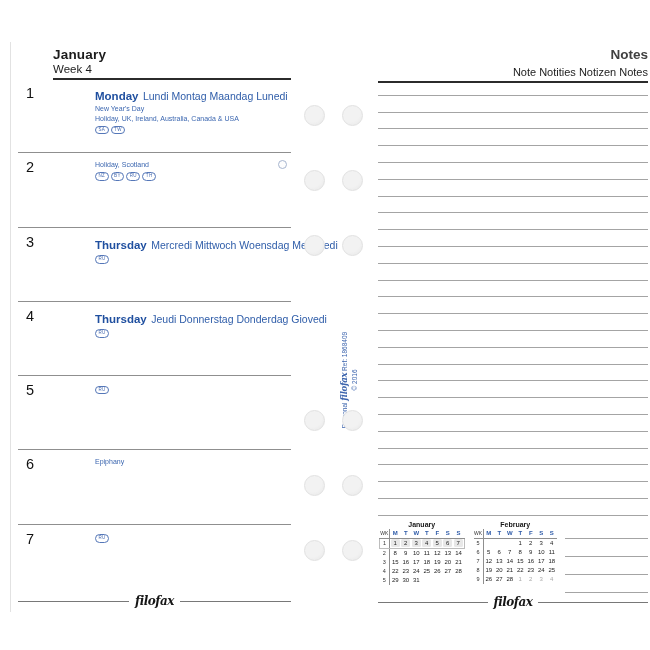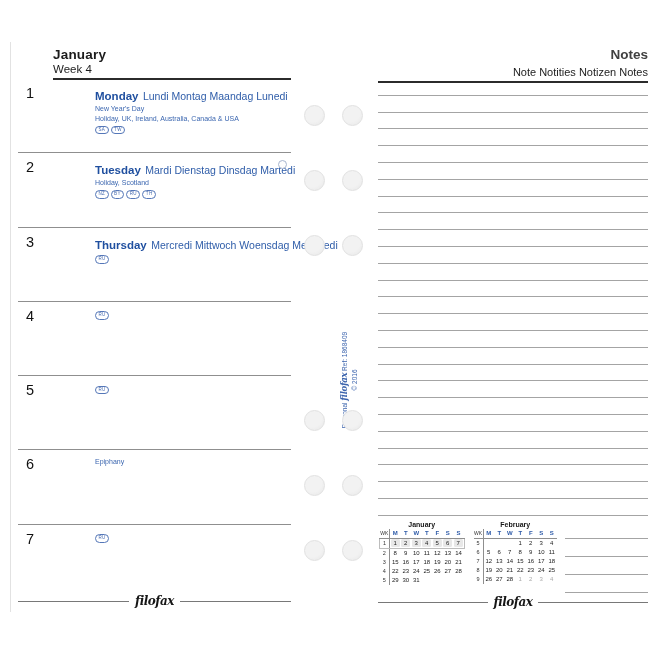--- a/index.html
+++ b/index.html
@@ -107,21 +107,20 @@
           <div class="day-note">Holiday, UK, Ireland, Australia, Canada &amp; USA</div>
           <div class="badges">
             <span class="badge">SA</span>
             <span class="badge">TW</span>
           </div>
         </div>
       </div>
       <div class="day-row">
         <div class="day-num">2</div>
         <div class="day-content">
-          <div class="day-line"><span class="day-name">Tuesday</span> <span class="day-trans">Mardi Dienstag Dinsdag Martedi</span></div>
           <div class="day-note">Holiday, Scotland</div>
           <div class="badges">
             <span class="badge">NZ</span>
             <span class="badge">BY</span>
             <span class="badge">RU</span>
             <span class="badge">TH</span>
           </div>
         </div>
         <div class="moon"></div>
       </div>
@@ -130,20 +129,21 @@
         <div class="day-content">
           <div class="day-line"><span class="day-name">Thursday</span> <span class="day-trans">Mercredi Mittwoch Woensdag Mercoledi</span></div>
           <div class="badges">
             <span class="badge">RU</span>
           </div>
         </div>
       </div>
       <div class="day-row">
         <div class="day-num">4</div>
         <div class="day-content">
+          <div class="day-line"><span class="day-name">Thursday</span> <span class="day-trans">Jeudi Donnerstag Donderdag Giovedi</span></div>
           <div class="badges">
             <span class="badge">RU</span>
           </div>
         </div>
       </div>
       <div class="day-row">
         <div class="day-num">5</div>
         <div class="day-content">
           <div class="badges">
             <span class="badge">RU</span>

